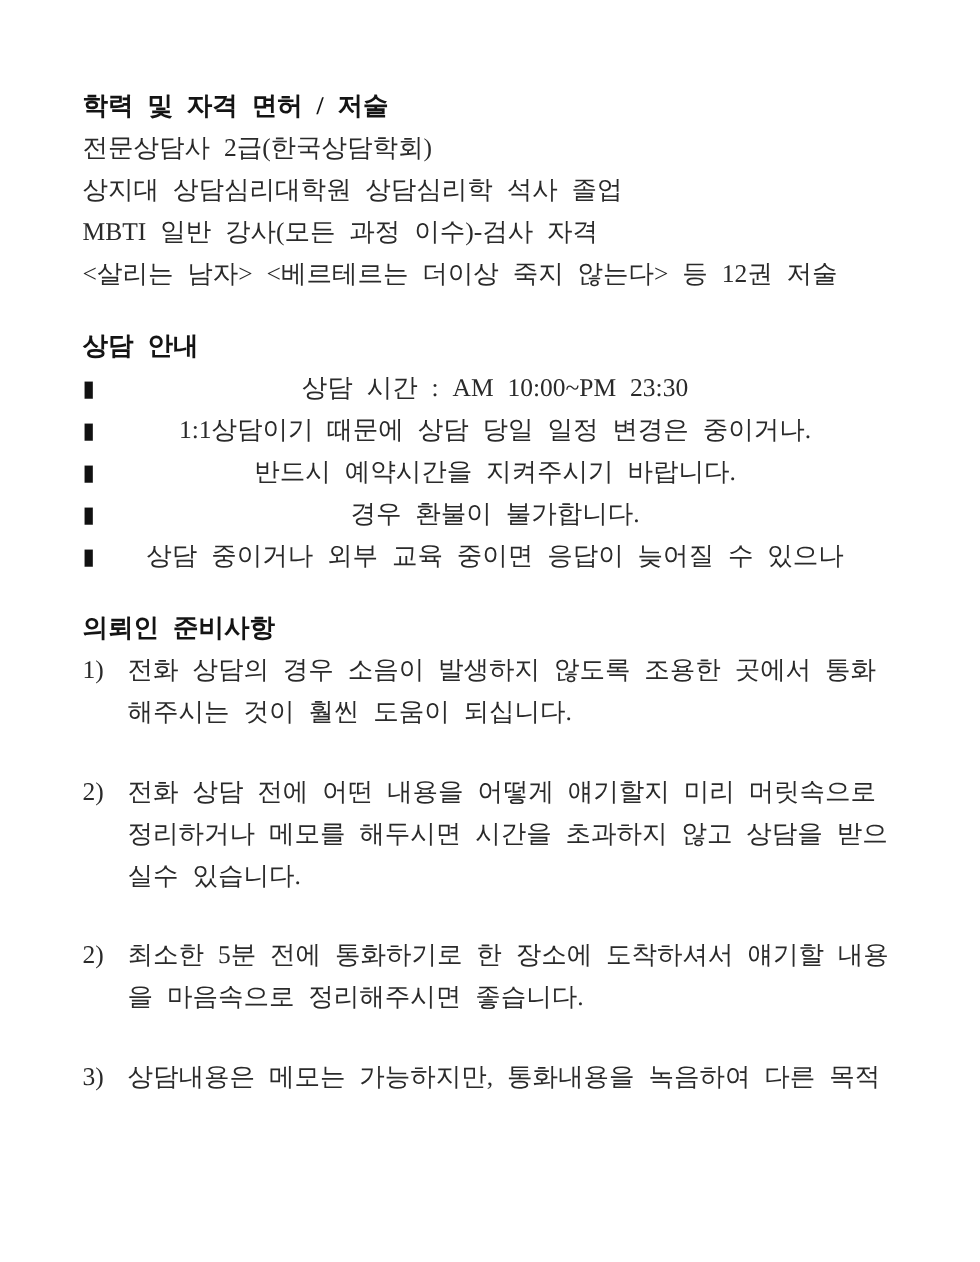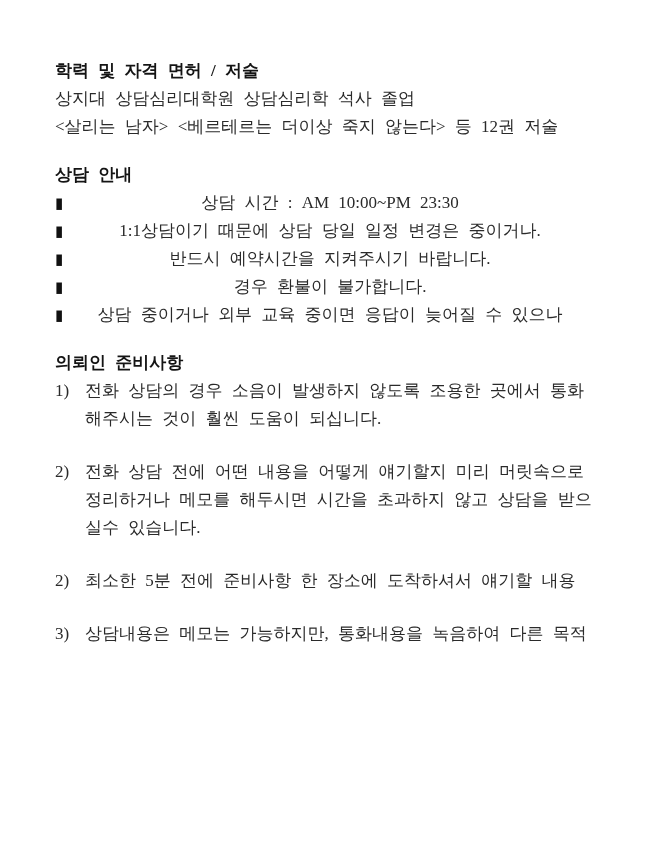--- a/index.html
+++ b/index.html
@@ -56,21 +56,23 @@
   }
   .nlines { flex: 1; min-width: 0; }
 </style>
 </head>
 <body>
 
 <div class="doc">
 
   <div class="section">
     <div class="heading">학력 및 자격 면허 / 저술</div>
+    <div class="line">전문상담사 2급(한국상담학회)</div>
     <div class="line">상지대 상담심리대학원 상담심리학 석사 졸업</div>
+    <div class="line">MBTI 일반 강사(모든 과정 이수)-검사 자격</div>
     <div class="line">&lt;살리는 남자&gt; &lt;베르테르는 더이상 죽지 않는다&gt; 등 12권 저술</div>
   </div>
 
   <div class="section sec-counsel">
     <div class="heading">상담 안내</div>
 
     <div class="bullet">
       <span class="bmark">▮</span>
       <div class="blines">
         <div class="line">상담 시간 : AM 10:00~PM 23:30</div>
@@ -122,21 +124,22 @@
       <div class="nlines">
         <div class="line">전화 상담 전에 어떤 내용을 어떻게 얘기할지 미리 머릿속으로</div>
         <div class="line">정리하거나 메모를 해두시면 시간을 초과하지 않고 상담을 받으</div>
         <div class="line">실수 있습니다.</div>
       </div>
     </div>
 
     <div class="num-item gap">
       <span class="nmark">2)</span>
       <div class="nlines">
-        <div class="line">최소한 5분 전에 준비사항 한 장소에 도착하셔서 얘기할 내용</div>
+        <div class="line">최소한 5분 전에 통화하기로 한 장소에 도착하셔서 얘기할 내용</div>
+        <div class="line">을 마음속으로 정리해주시면 좋습니다.</div>
       </div>
     </div>
 
     <div class="num-item gap">
       <span class="nmark">3)</span>
       <div class="nlines">
         <div class="line">상담내용은 메모는 가능하지만, 통화내용을 녹음하여 다른 목적</div>
       </div>
     </div>
   </div>

